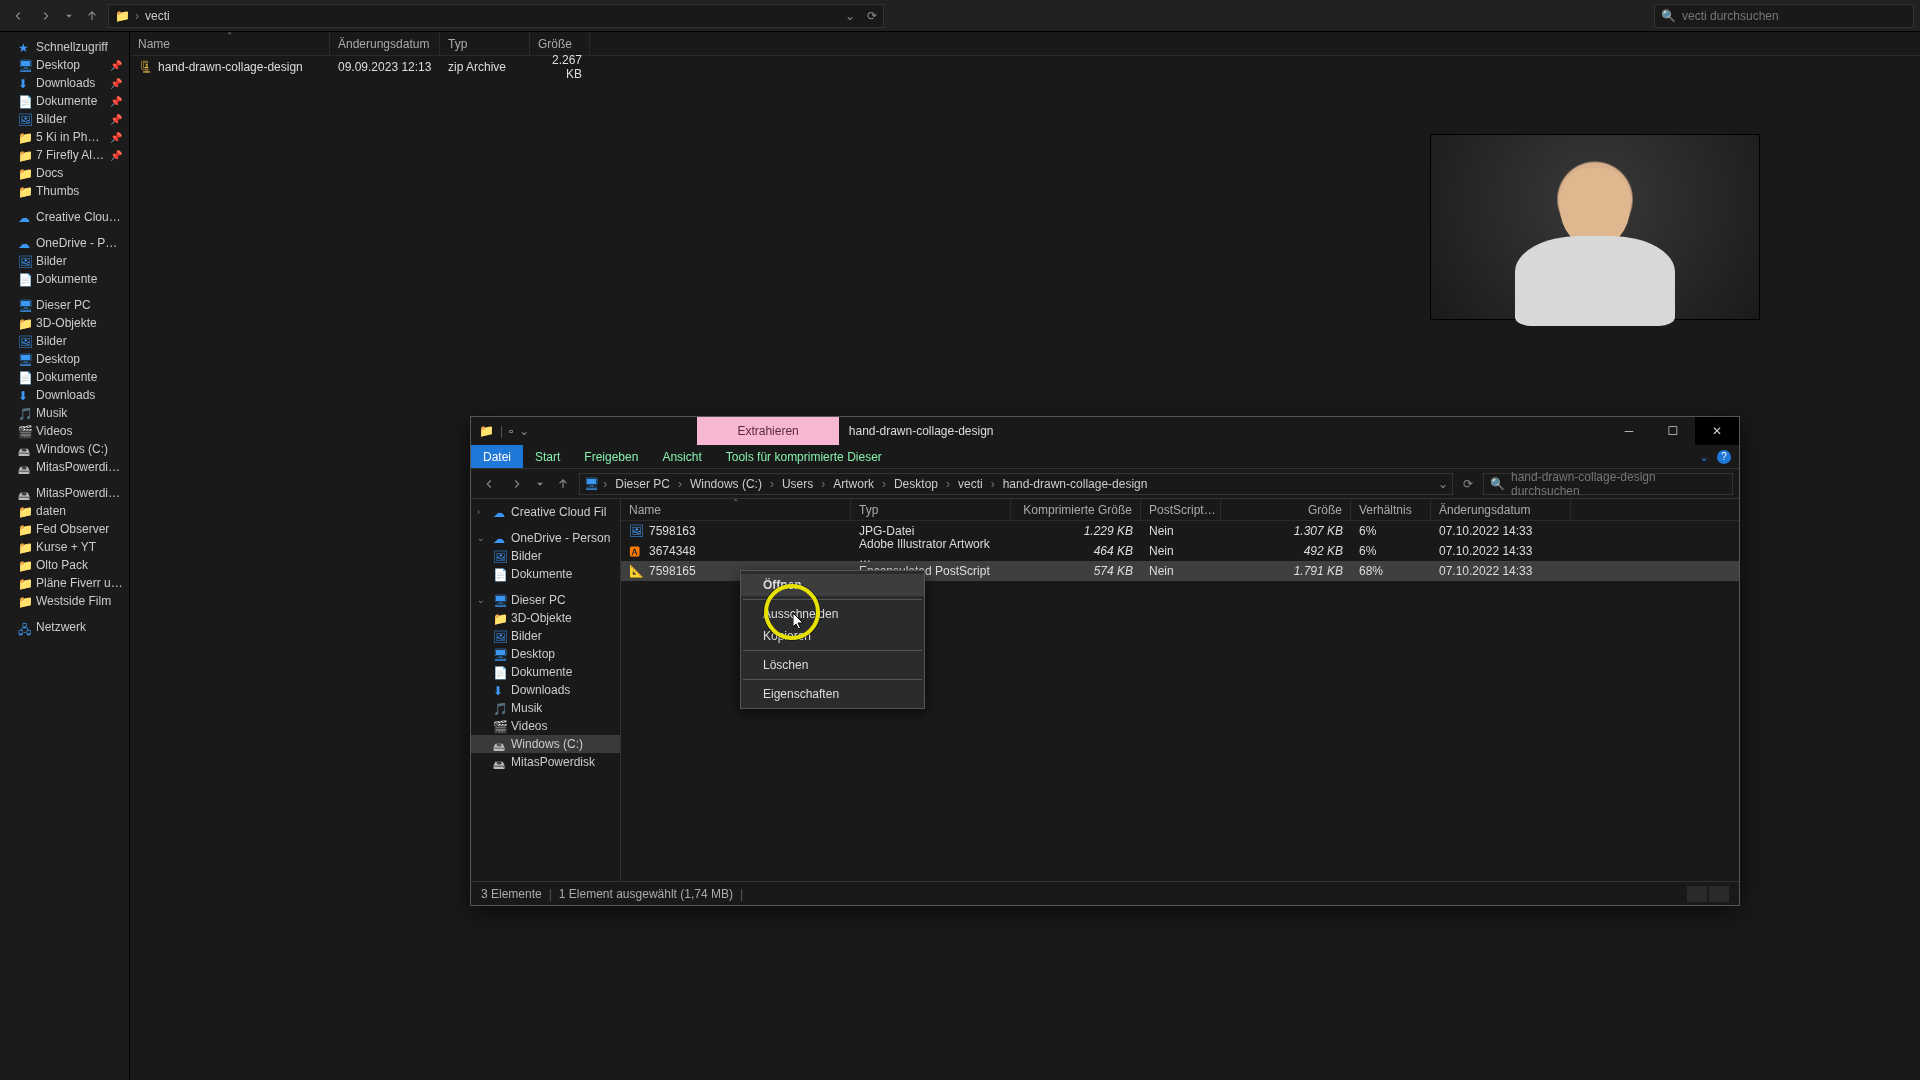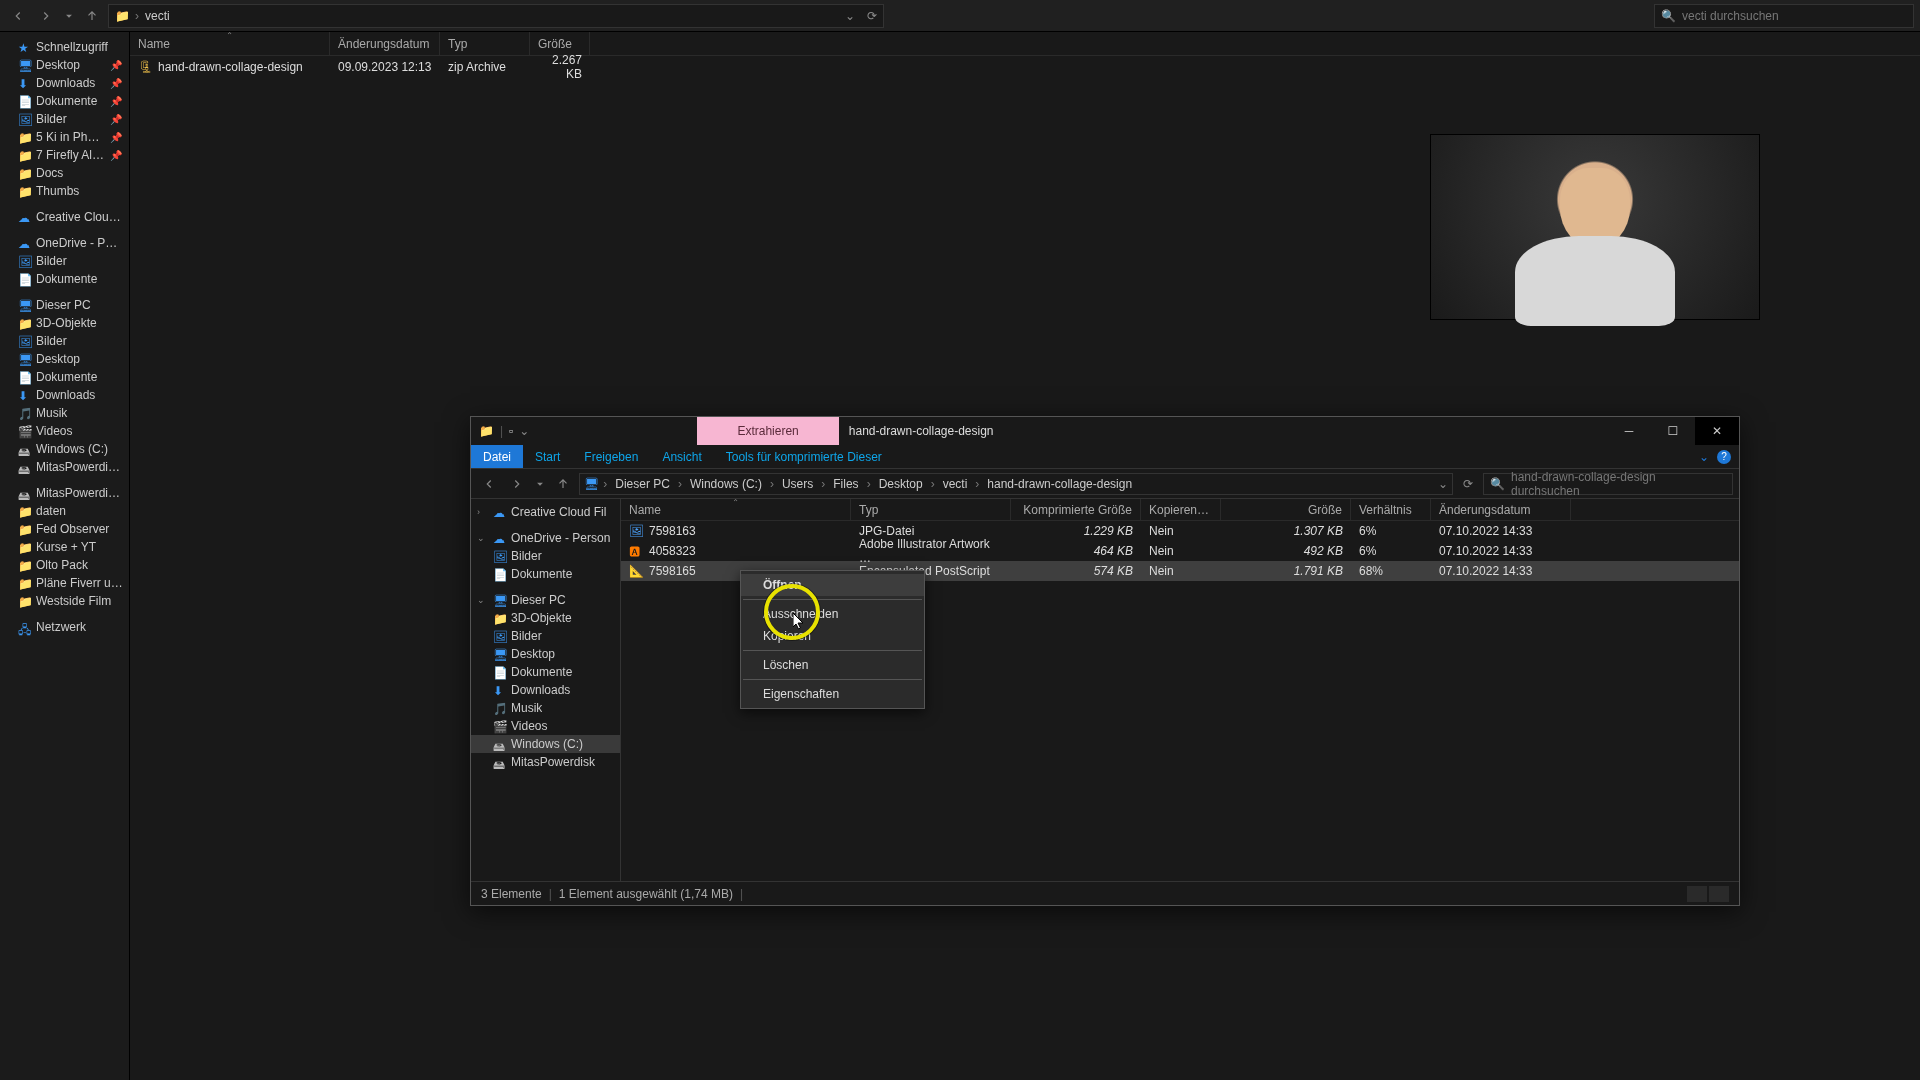--- a/index.html
+++ b/index.html
@@ -74,21 +74,21 @@
   padding: 0 40px; margin-left: 160px; font-size: 11px;
 }
 .title-name { display: flex; align-items: center; padding: 0 10px; color: #ddd; }
 .title-spacer { flex: 1; }
 .win-btns { display: flex; }
 .win-btn { width: 44px; display: flex; align-items: center; justify-content: center; color: #ccc; }
 .win-btn:last-child { background: #000; }
 .ribbon-tabs {
   height: 24px; display: flex; align-items: stretch; background: #191919; border-bottom: 1px solid #333;
 }
-.rtab { padding: 0 12px; display: flex; align-items: center; color: #0ea5e9; }
+.rtab { padding: 0 12px; display: flex; align-items: center; color: #86efac; }
 .rtab.active { background: #1e78d7; color: #fff; }
 .rtab-help { margin-left: auto; display: flex; align-items: center; gap: 8px; padding: 0 8px; color: #1e78d7; }
 
 .inner-nav {
   height: 30px; display: flex; align-items: center; gap: 4px; padding: 0 6px;
   border-bottom: 1px solid #333;
 }
 .inner-addr {
   flex: 1; height: 22px; background: #191919; border: 1px solid #333;
   display: flex; align-items: center; padding: 0 4px; gap: 2px; color: #ccc;
@@ -450,21 +450,21 @@
       </div>
     <div class="inner-addr" id="inner-crumbs">
       <span style="color:#3b98f5">🖥</span>
       <span class="crumb-sep">›</span>
     <span class="crumb">Dieser PC</span>
         <span class="crumb-sep">›</span>
         <span class="crumb">Windows (C:)</span>
         <span class="crumb-sep">›</span>
         <span class="crumb">Users</span>
         <span class="crumb-sep">›</span>
-        <span class="crumb">Files</span>
+        <span class="crumb">Artwork</span>
         <span class="crumb-sep">›</span>
         <span class="crumb">Desktop</span>
         <span class="crumb-sep">›</span>
         <span class="crumb">vecti</span>
         <span class="crumb-sep">›</span>
         <span class="crumb">hand-drawn-collage-design</span>
         <span style="margin-left: auto; color: rgb(136, 136, 136);">⌄</span>
       </div>
     <span style="color:#888;padding:0 6px">⟳</span>
     <div class="inner-search">
@@ -543,21 +543,21 @@
             <span>Name</span>
             <span class="sort-ind">⌃</span>
           </div>
         <div class="ic-col-type">
             <span>Typ</span>
           </div>
         <div class="ic-col-csz">
             <span>Komprimierte Größe</span>
           </div>
         <div class="ic-col-pw">
-            <span>Kopieren…</span>
+            <span>PostScript…</span>
           </div>
         <div class="ic-col-sz">
             <span>Größe</span>
           </div>
         <div class="ic-col-rt">
             <span>Verhältnis</span>
           </div>
         <div class="ic-col-dt">
             <span>Änderungsdatum</span>
           </div>
@@ -571,21 +571,21 @@
             <div class="ic-col-type">JPG-Datei</div>
             <div class="ic-col-csz">1.229 KB</div>
             <div class="ic-col-pw">Nein</div>
             <div class="ic-col-sz">1.307 KB</div>
             <div class="ic-col-rt">6%</div>
             <div class="ic-col-dt">07.10.2022 14:33</div>
           </div>
           <div class="ilr">
             <div class="ic-col-name" style="display:flex;align-items:center">
               <span class="file-ic ic-ai">🅰</span>
-              <span>4058323</span>
+              <span>3674348</span>
             </div>
             <div class="ic-col-type">Adobe Illustrator Artwork …</div>
             <div class="ic-col-csz">464 KB</div>
             <div class="ic-col-pw">Nein</div>
             <div class="ic-col-sz">492 KB</div>
             <div class="ic-col-rt">6%</div>
             <div class="ic-col-dt">07.10.2022 14:33</div>
           </div>
           <div class="ilr sel">
             <div class="ic-col-name" style="display:flex;align-items:center">

